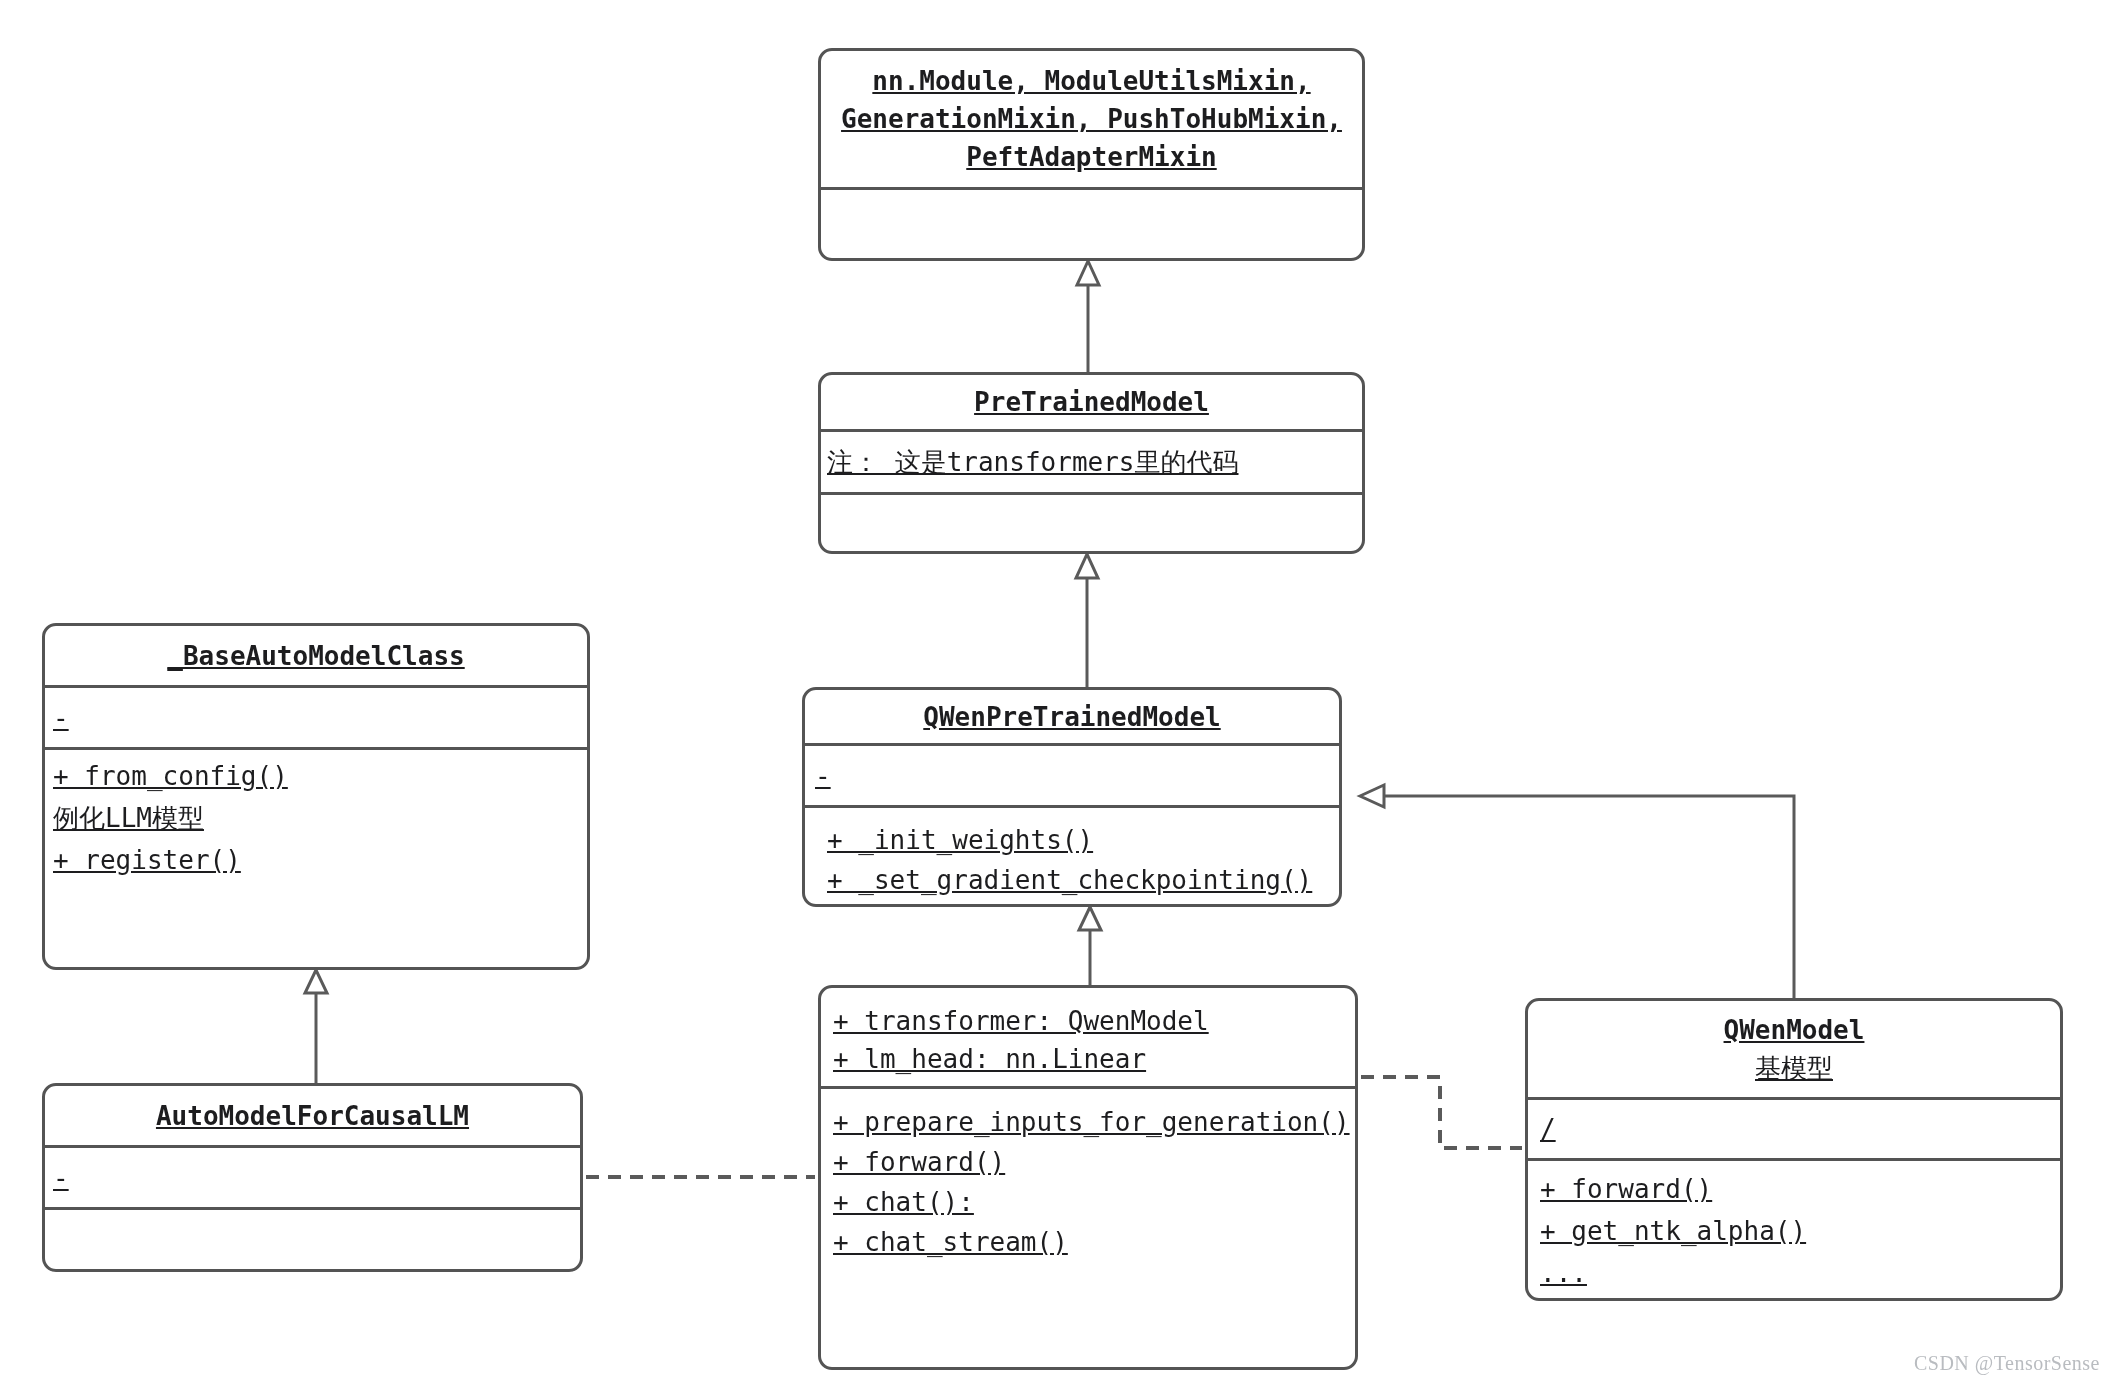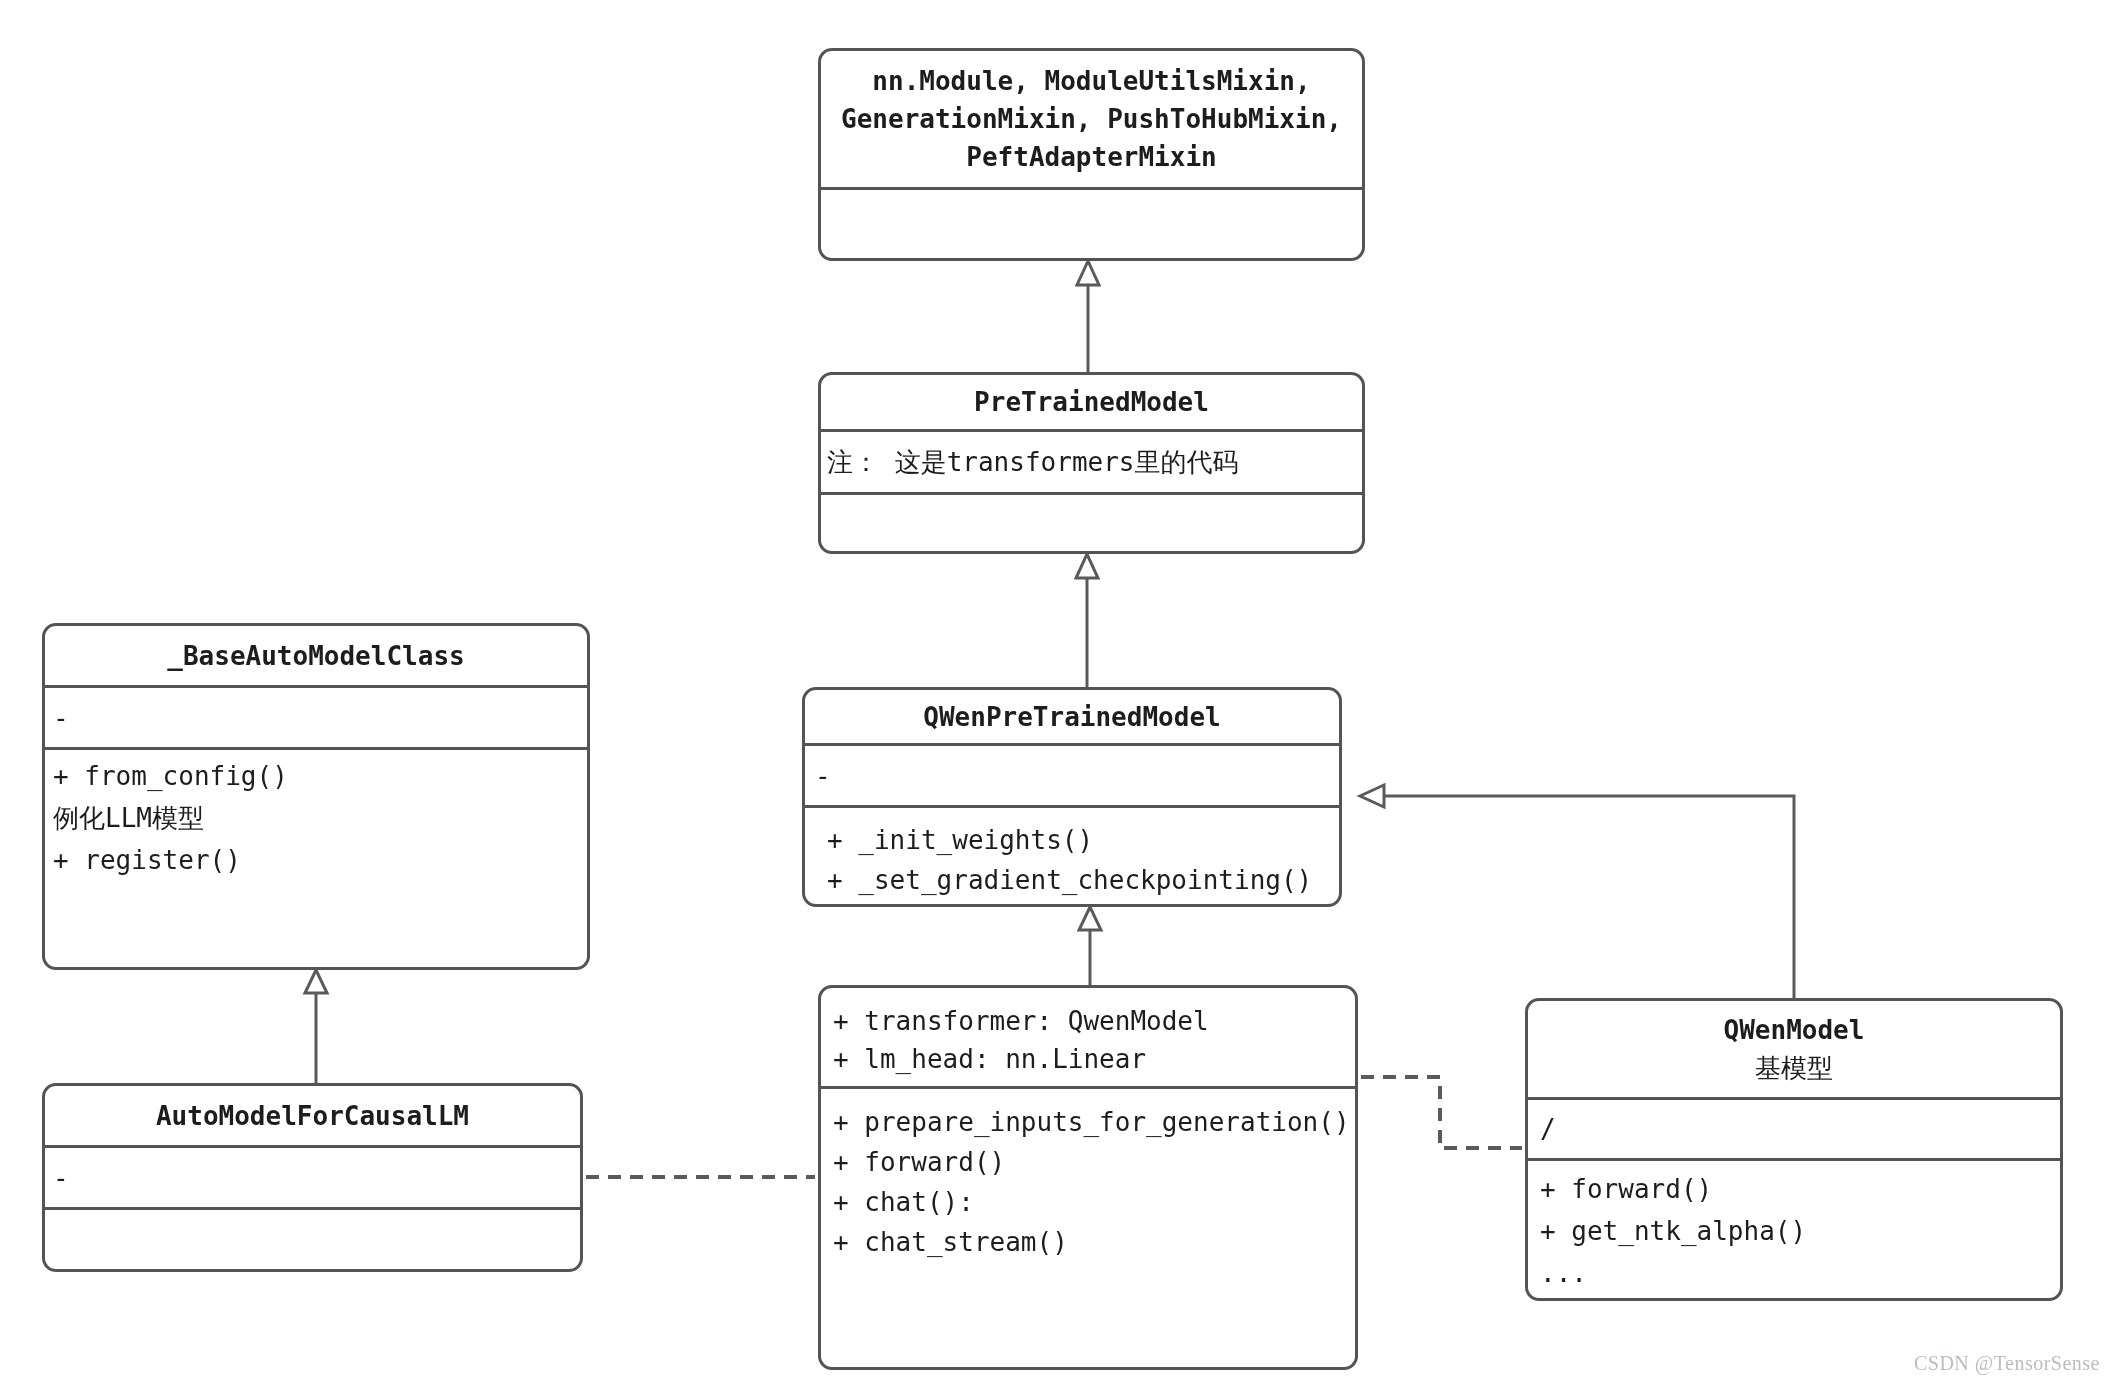--- a/index.html
+++ b/index.html
@@ -7,32 +7,32 @@
     width:2110px;height:1385px;position:relative;background:#ffffff;
     font-family:"DejaVu Sans Mono","Liberation Mono",monospace;color:#1d1d1f;
   }
   .canvas{position:absolute;left:0;top:0;width:2110px;height:1385px;background:#ffffff;overflow:hidden;}
   svg.connectors{position:absolute;left:0;top:0;}
   .uml-box{
     position:absolute;box-sizing:border-box;background:#ffffff;
     border:3px solid #545454;border-radius:14px;
     display:flex;flex-direction:column;
   }
-  .comp{box-sizing:border-box;overflow:hidden;}
+  .comp{box-sizing:border-box;overflow:hidden;text-decoration:underline;}
   .comp + .comp{border-top:3px solid #545454;}
   .grow{flex:1 1 auto;}
   .title-comp{
     display:flex;flex-direction:column;align-items:center;justify-content:center;
     font-weight:bold;font-size:26px;line-height:38px;white-space:pre;
   }
   .subtitle-line{font-weight:normal;}
   .attr-comp{display:flex;align-items:center;font-size:26px;padding-left:10px;white-space:pre;}
   .methods-comp{font-size:26px;}
   .m-line{white-space:pre;}
-  .b3-m{padding-top:12px;}  .b3-m .m-line{line-height:40px;padding-left:8px;margin-left:14px;}
+  .b3-m{padding-top:12px;}  .b3-m .m-line{line-height:40px;padding-left:22px;}
   .b4-a{display:block;padding-top:14px;} .b4-a .m-line{line-height:38px;padding-left:12px;}
   .b4-m{padding-top:13px;}  .b4-m .m-line{line-height:40px;padding-left:12px;}
   .b5-m{padding-top:5px;}   .b5-m .m-line{line-height:42px;padding-left:8px;}
   .b7-m{padding-top:7px;}   .b7-m .m-line{line-height:42px;padding-left:12px;}
   .note-comp{display:flex;align-items:center;font-size:26px;padding-left:6px;white-space:pre;}
   .watermark{
     position:absolute;right:10px;top:1352px;
     font-family:Liberation Serif, serif;
     font-size:20px;color:#b9bcc0;letter-spacing:0.5px;
   }

